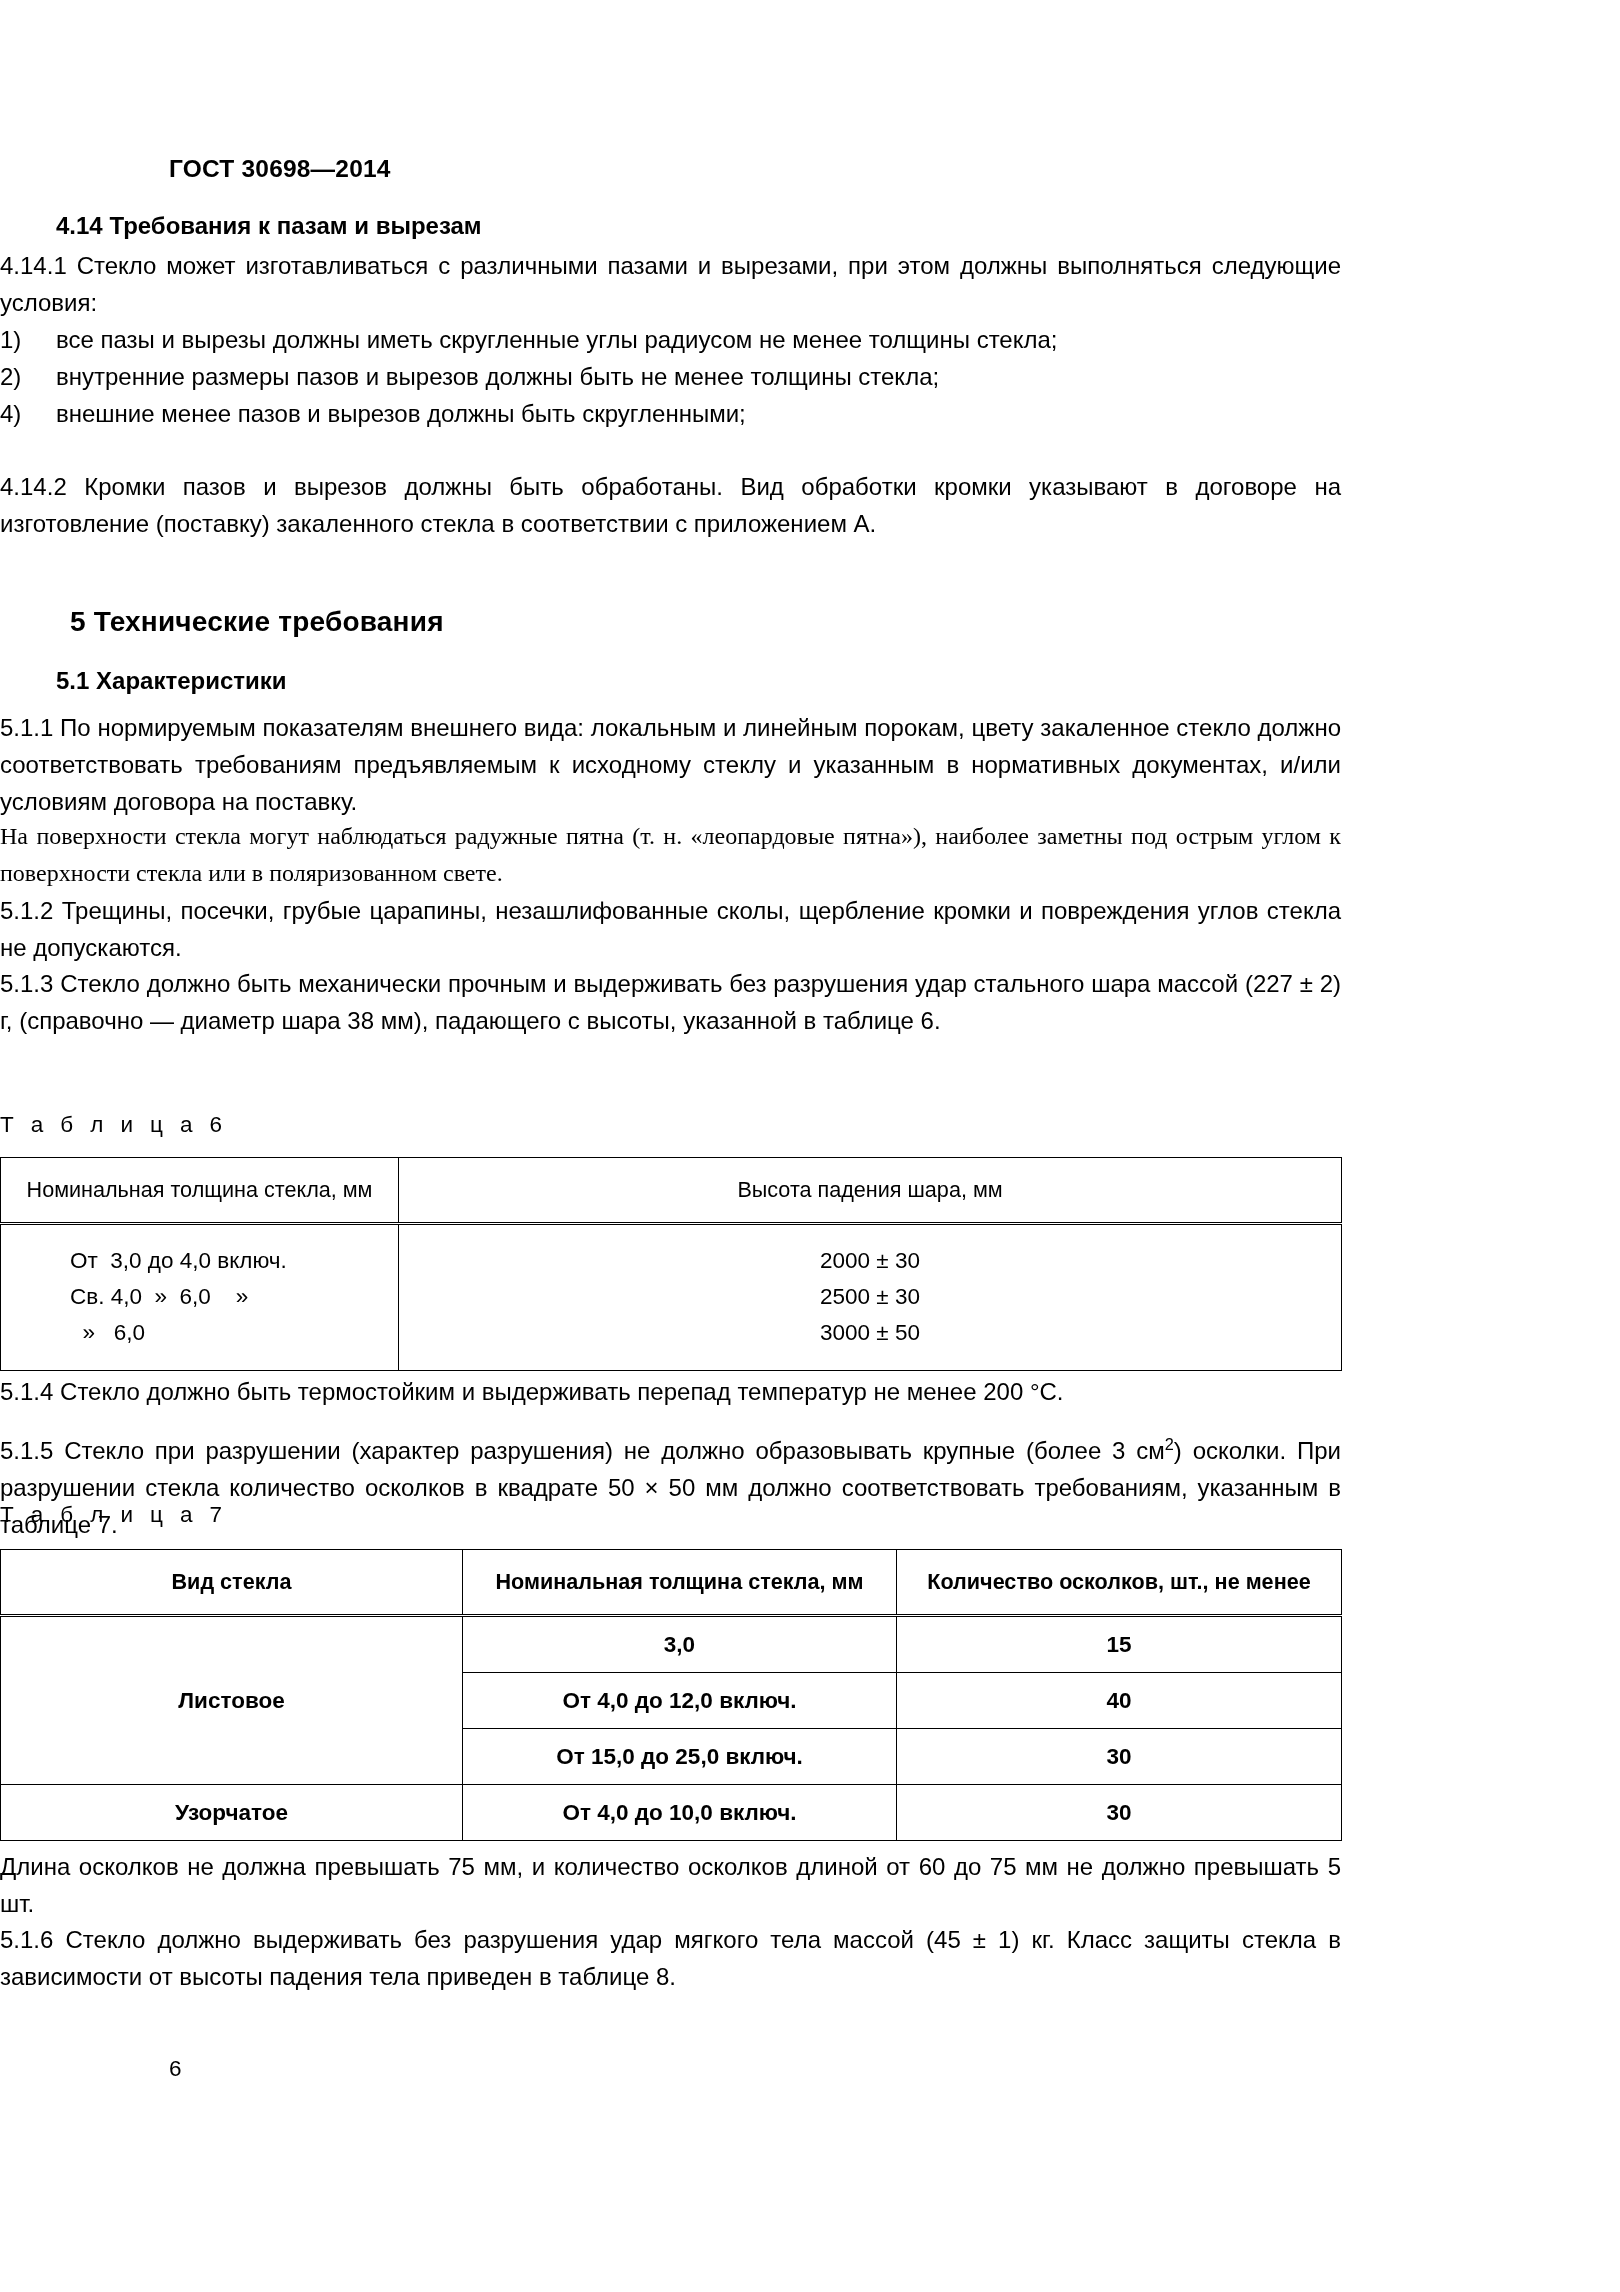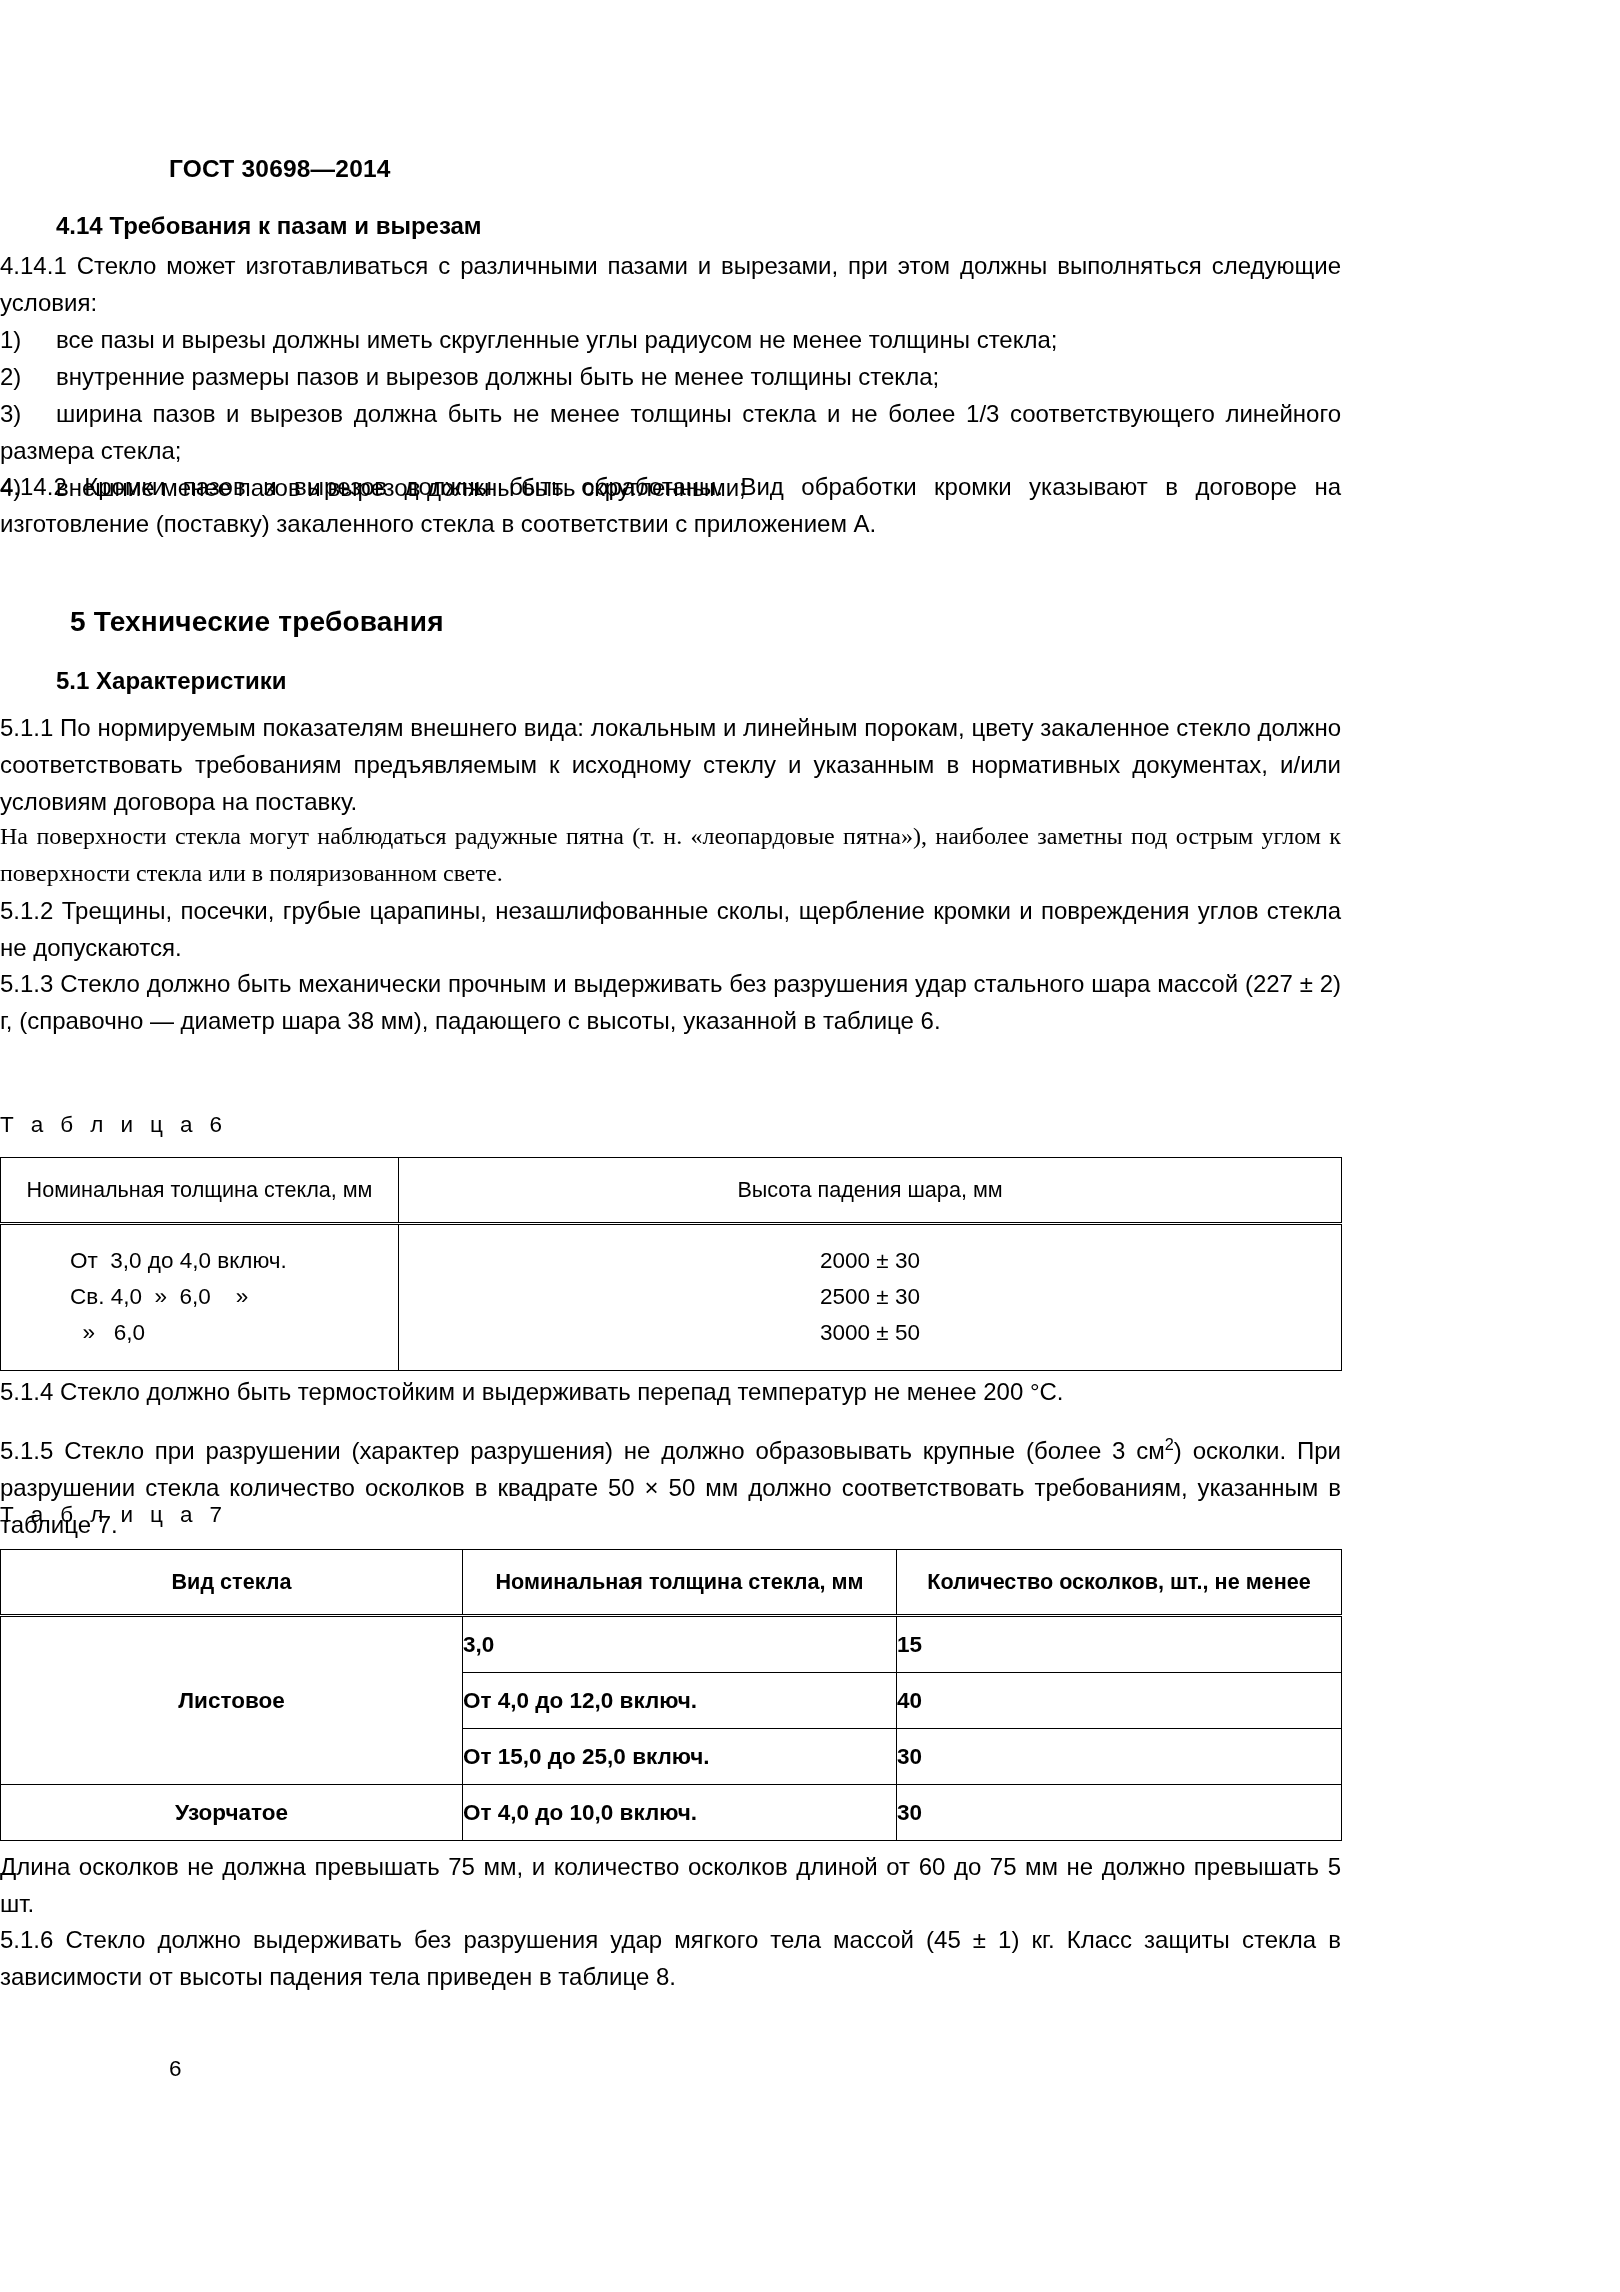--- a/index.html
+++ b/index.html
@@ -124,20 +124,21 @@
   }
 
   
   .t7 {
     width: 1341px;
   }
   .t7 td.head {
     padding: 19.6px 5.9px 21.6px 5.9px;
   }
   .t7 td.data {
+    text-align: center;
     height: 55px;
     font-size: 22.5px;
   }
   .t7 td.kind {
     text-align: center;
     font-size: 22.5px;
   }
 
   
   .page-number {
@@ -162,23 +163,20 @@
   <div class="block" style="top:247px;">
     <p class="txt last-line-natural">4.14.1  Стекло может изготавливаться с различными пазами и вырезами, при этом должны выполняться следующие условия:</p>
   </div>
 
   <div class="block" style="top:321px;">
     <p class="listitem">
       <span class="num">1)</span><span>все пазы и вырезы должны иметь скругленные углы радиусом не менее толщины стекла;</span>
     </p>
     <p class="listitem">
       <span class="num">2)</span><span>внутренние размеры пазов и вырезов должны быть не менее толщины стекла;</span>
-    </p>
-    <p class="listitem" style="text-align:justify;text-align-last:left;">
-      <span class="num">3)</span><span>ширина пазов и вырезов должна быть не менее толщины стекла и не более 1/3 соответствующего линейного размера стекла;</span>
     </p>
     <p class="listitem">
       <span class="num">4)</span><span>внешние менее пазов и вырезов должны быть скругленными;</span>
     </p>
   </div>
 
   <div class="block" style="top:468px;">
     <p class="txt last-line-natural">4.14.2  Кромки пазов и вырезов должны быть обработаны. Вид обработки кромки указывают в договоре на изготовление (поставку) закаленного стекла в соответствии с приложением А.</p>
   </div>
 

